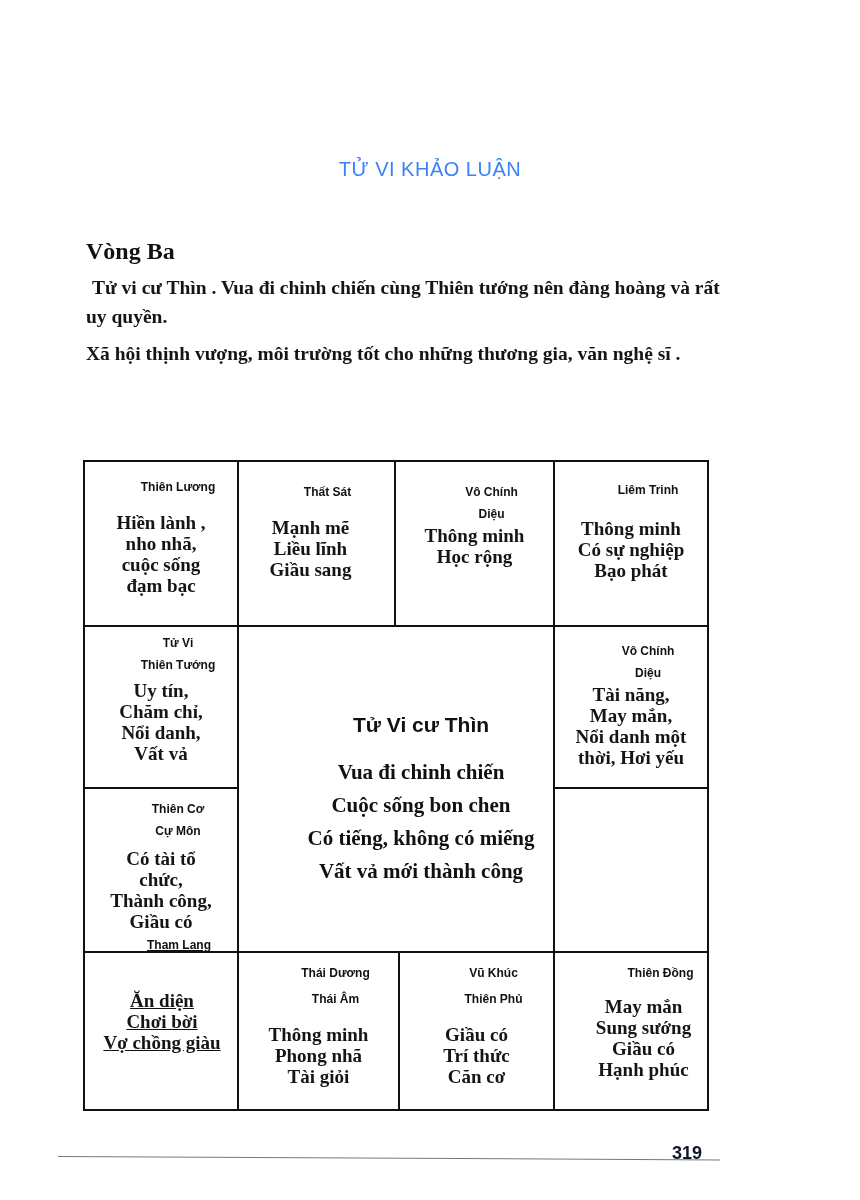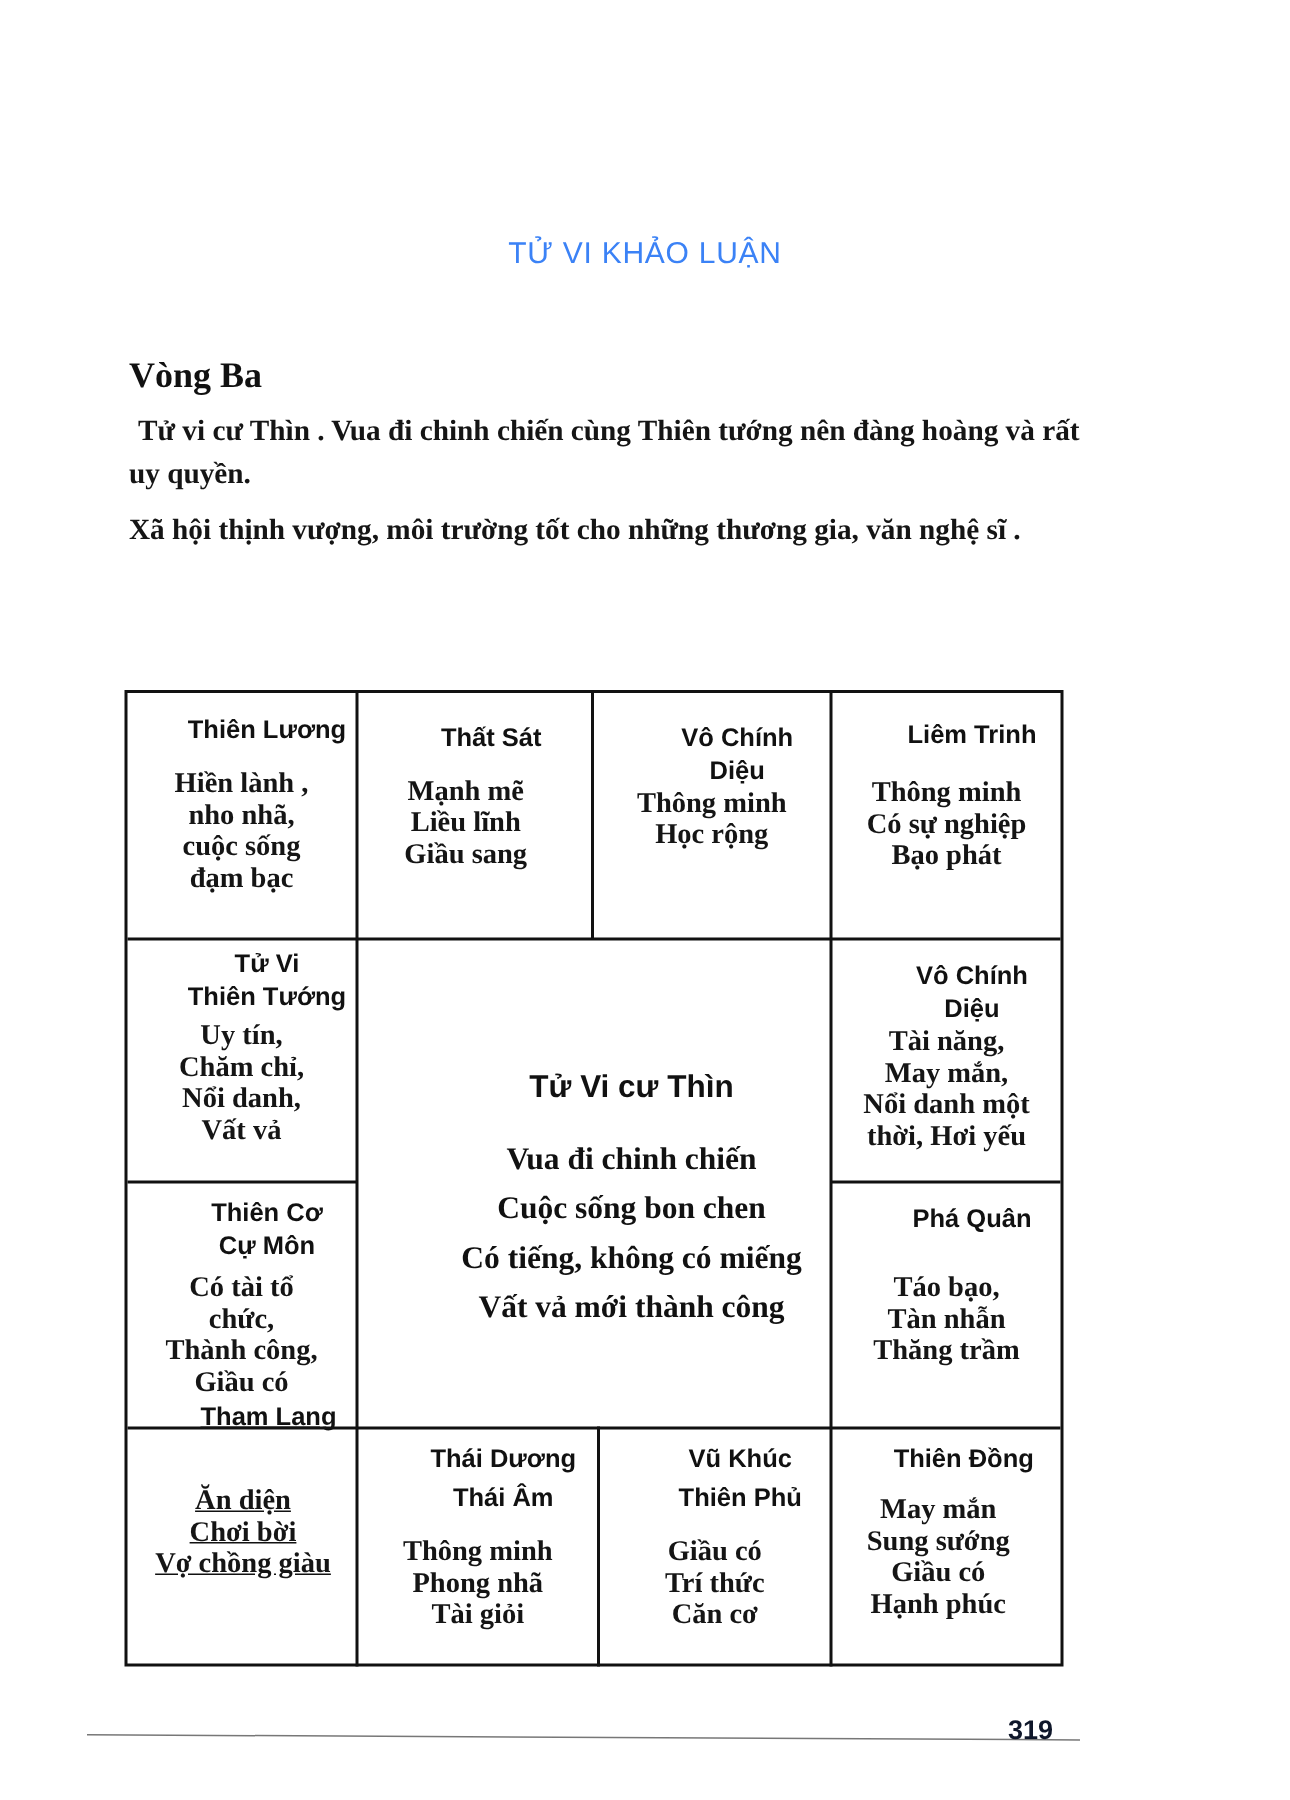--- a/index.html
+++ b/index.html
@@ -29,21 +29,21 @@
   .grid {
     position: absolute; left: 83px; top: 460px; width: 626px; height: 651px;
     border: 2px solid #111; box-sizing: border-box;
   }
   .cell {
     position: absolute; box-sizing: border-box;
     text-align: center;
   }
   .cell .star {
     font-family: "Liberation Sans", "DejaVu Sans", sans-serif; font-weight: bold;
-    font-size: 17px; line-height: 22px; color: #111; margin-left: 34px;
+    font-size: 12px; line-height: 22px; color: #111; margin-left: 34px;
   }
   .cell .desc {
     font-family: "Liberation Serif", serif; font-weight: bold;
     font-size: 19px; line-height: 21px; color: #151515;
   }
   .vline, .hline { position: absolute; background: #111; }
   .vline { width: 2px; }
   .hline { height: 2px; }
 
   .center-title {
@@ -143,27 +143,20 @@
   </div>
 
   <div class="cell" style="left:470px; top:178px; width:152px;">
     <div class="star">Vô Chính</div>
     <div class="star">Diệu</div>
     <div class="desc">Tài năng,</div>
     <div class="desc">May mắn,</div>
     <div class="desc">Nổi danh một</div>
     <div class="desc">thời, Hơi yếu</div>
   </div>
-  <div class="cell" style="left:470px; top:340px; width:152px;">
-    <div class="star">Phá Quân</div>
-    <div style="height:24px"></div>
-    <div class="desc">Táo bạo,</div>
-    <div class="desc">Tàn nhẫn</div>
-    <div class="desc">Thăng trầm</div>
-  </div>
 
   <div class="cell" style="left:0; top:472px; width:154px;text-decoration:underline;">
     <div class="star">Tham Lang</div>
     <div style="height:34px"></div>
     <div class="desc">Ăn diện</div>
     <div class="desc">Chơi bời</div>
     <div class="desc">Vợ chồng giàu</div>
   </div>
   <div class="cell" style="left:154px; top:500px; width:159px;">
     <div class="star">Thái Dương</div>
@@ -174,21 +167,21 @@
     <div class="desc">Tài giỏi</div>
   </div>
   <div class="cell" style="left:315px; top:500px; width:153px;">
     <div class="star">Vũ Khúc</div>
     <div class="star" style="margin-top:4px">Thiên Phủ</div>
     <div style="height:14px"></div>
     <div class="desc">Giầu có</div>
     <div class="desc">Trí thức</div>
     <div class="desc">Căn cơ</div>
   </div>
-  <div class="cell" style="left:470px; top:500px; width:141px;">
+  <div class="cell" style="left:488px; top:500px; width:141px;">
     <div class="star">Thiên Đồng</div>
     <div style="height:12px"></div>
     <div class="desc">May mắn</div>
     <div class="desc">Sung sướng</div>
     <div class="desc">Giầu có</div>
     <div class="desc">Hạnh phúc</div>
   </div>
 </div>
 
 <div class="footer-rule"></div>

